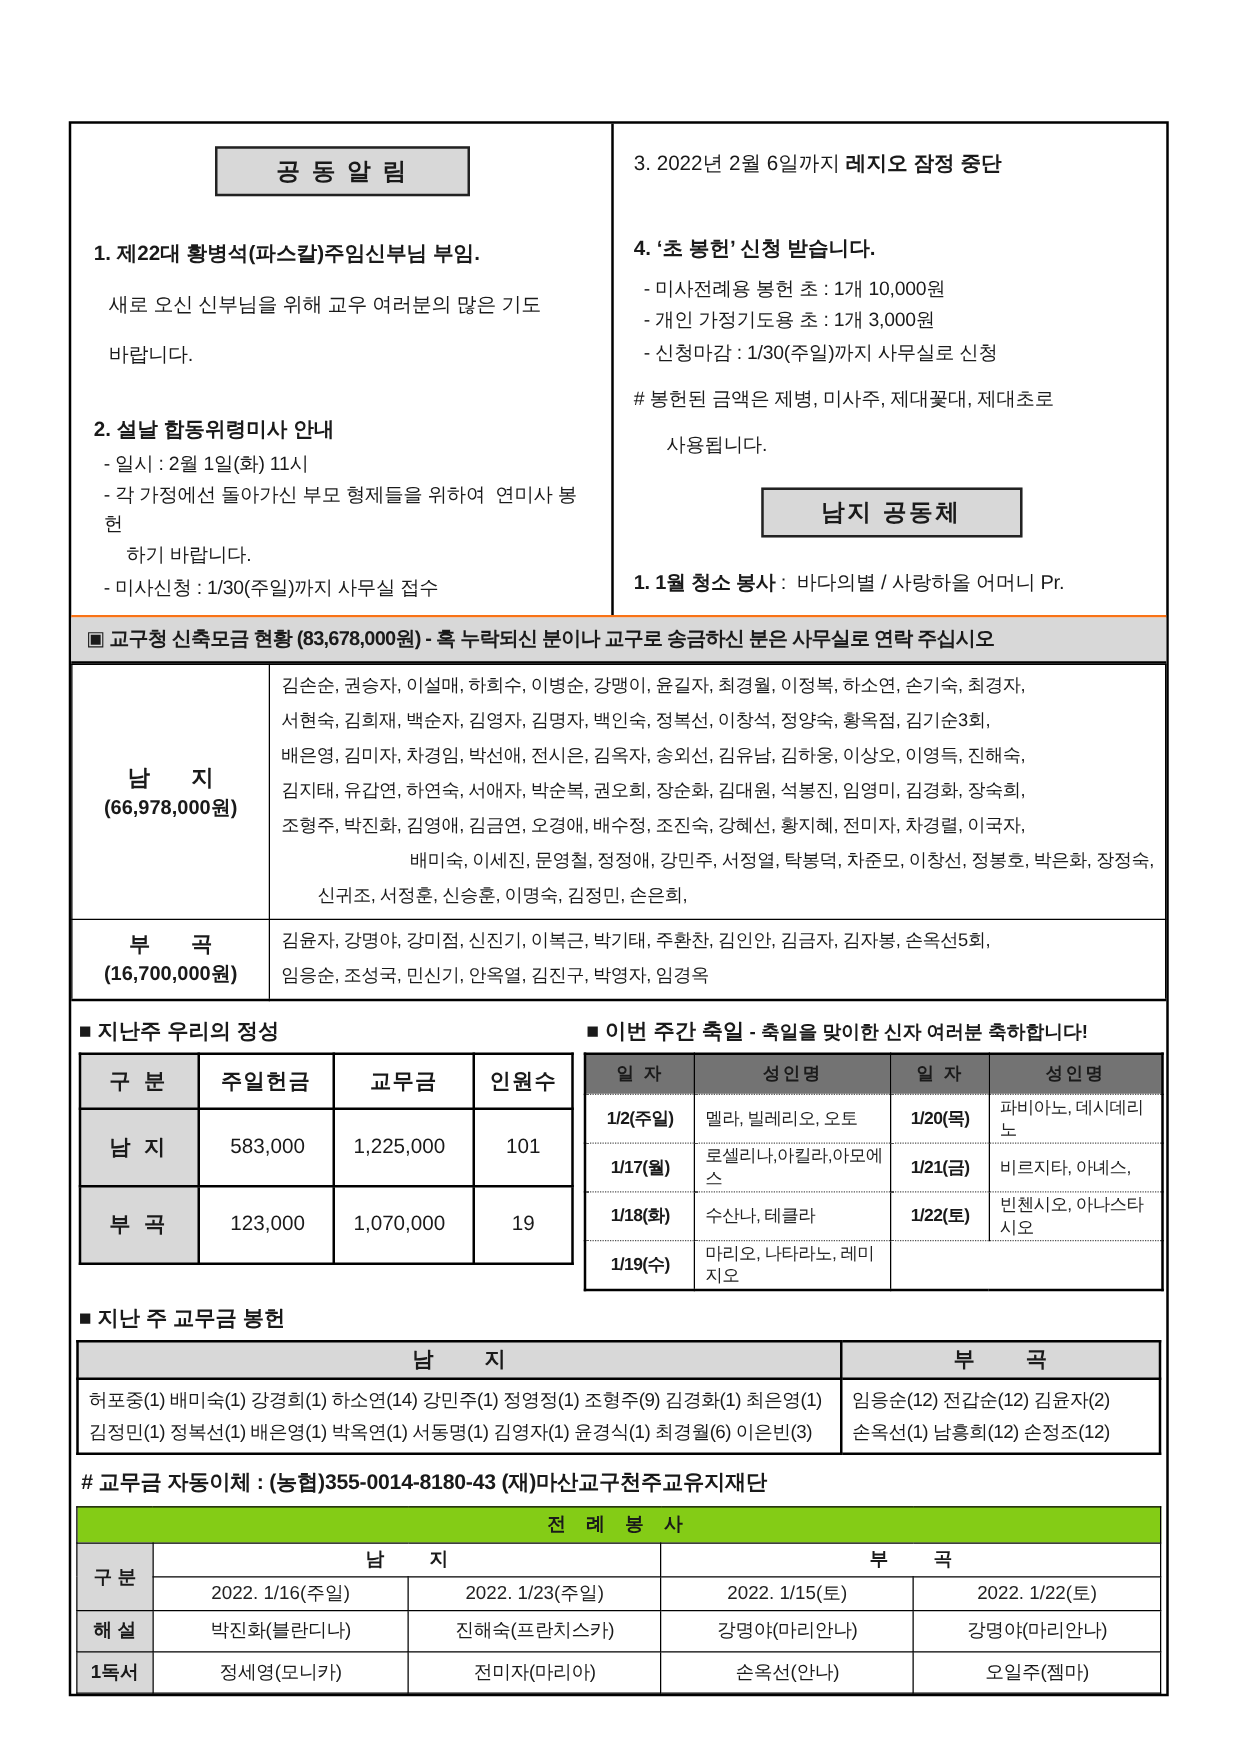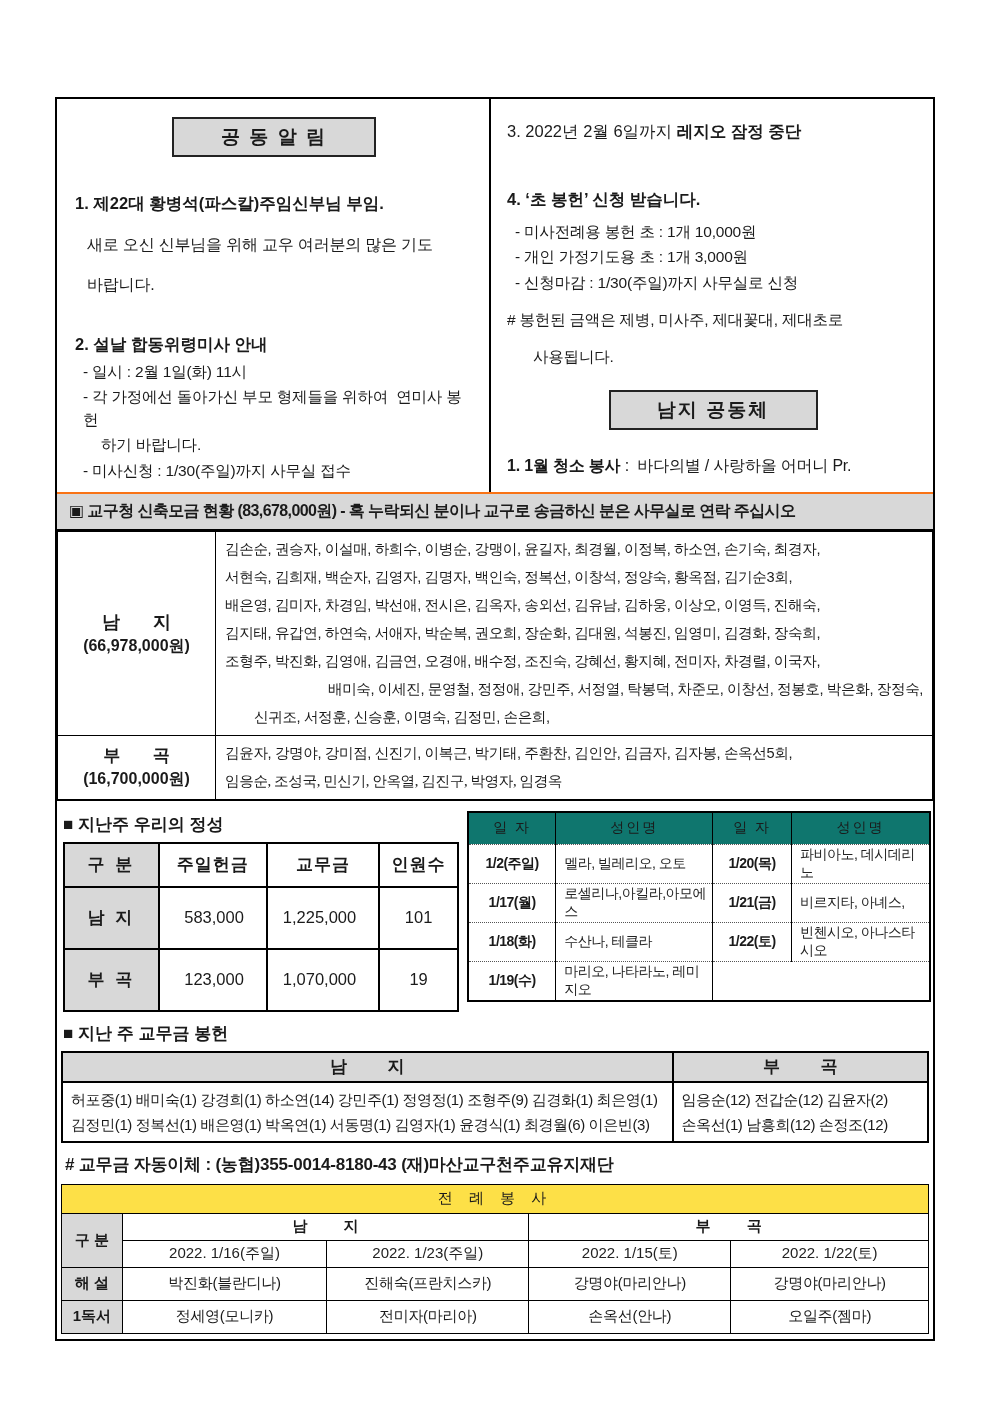--- a/index.html
+++ b/index.html
@@ -49,33 +49,33 @@
   .offer-table{width:396px;margin-left:2px;}
   .offer-table td,.offer-table th{border:2px solid #000;font-size:17px;height:40px;}
   .offer-table .gray{background:#d8d8d8;font-weight:bold;text-align:center;letter-spacing:3px;}
   .offer-table .hdr{font-weight:bold;text-align:center;letter-spacing:1px;}
   .offer-table .num{text-align:right;padding-right:22px;font-size:16.5px;}
   .offer-table .cnt{text-align:center;font-size:16.5px;}
   .feast-table{width:100%;border:2px solid #000;table-layout:fixed;}
   .feast-table td{border-left:1px solid #000;border-top:1px dotted #555;font-size:14px;height:29px;vertical-align:middle;}
   .feast-table tr:first-child td{border-top:none;}
   .feast-table td:first-child{border-left:none;}
-  .feast-hdr{background:#0f766e;font-weight:normal;text-align:center;font-size:16px;letter-spacing:2px;}
+  .feast-hdr{background:#737373;font-weight:bold;text-align:center;font-size:16px;letter-spacing:2px;}
   .feast-date{font-weight:bold;text-align:center;letter-spacing:-0.5px;font-size:14px;}
   .feast-names{padding-left:8px;letter-spacing:-0.5px;color:#222;}
   
   .gyomu-table{width:100%;table-layout:fixed;}
   .gyomu-table td{border:2px solid #000;}
   .gyomu-hdr{background:#d8d8d8;font-weight:bold;text-align:center;font-size:17px;height:26px;letter-spacing:18px;text-indent:18px;}
   .gyomu-cell{padding:4px 8px;font-size:15px;line-height:25px;letter-spacing:-0.4px;vertical-align:top;}
   .autopay{font-weight:bold;font-size:17px;padding:10px 2px 8px 4px;letter-spacing:-0.2px;}
   
   .lit-table{width:100%;table-layout:fixed;}
   .lit-table td{border:1.5px solid #000;text-align:center;vertical-align:middle;font-size:15px;}
-  .lit-title{background:#fde047;font-weight:normal;font-size:17px;height:26px;letter-spacing:6px;}
+  .lit-title{background:#84cc16;font-weight:bold;font-size:17px;height:26px;letter-spacing:6px;}
   .lit-gray{background:#d8d8d8;font-weight:bold;font-size:15.5px;}
   .lit-group{font-weight:bold;font-size:16px;letter-spacing:16px;text-indent:16px;height:24px;}
   .lit-date{font-size:14px;height:24px;color:#222;}
   .lit-cell{height:30px;letter-spacing:-0.3px;}
   .section-pad{padding:0 4px;}
 </style>
 </head>
 <body>
 
 <div class="frame">
@@ -128,21 +128,21 @@
         <div class="fund-names" style="padding-top:0;padding-left:37px;">신귀조, 서정훈, 신승훈, 이명숙, 김정민, 손은희,</div>
       </td>
     </tr>
     <tr>
       <td class="fund-label">
         <div class="fund-name" style="font-size:17px;">부 곡</div>
         <div class="fund-amount">(16,700,000원)</div>
       </td>
       <td>
         <div class="fund-names">김윤자, 강명야, 강미점, 신진기, 이복근, 박기태, 주환찬, 김인안, 김금자, 김자봉, 손옥선5회,</div>
-        <div class="fund-names" style="padding-top:0;font-family:Liberation Serif, serif;">임응순, 조성국, 민신기, 안옥열, 김진구, 박영자, 임경옥</div>
+        <div class="fund-names" style="padding-top:0;">임응순, 조성국, 민신기, 안옥열, 김진구, 박영자, 임경옥</div>
       </td>
     </tr>
   </tbody>
     </table>
 
   <div class="mid">
     <div class="mid-left">
       <div class="sec-title">■ 지난주 우리의 정성</div>
       <table class="offer-table">
         <colgroup>
@@ -167,20 +167,21 @@
         <tr>
           <td class="gray" style="height:58px;">부 곡</td>
           <td class="num">123,000</td>
           <td class="num">1,070,000</td>
           <td class="cnt">19</td>
         </tr>
       </tbody>
         </table>
     </div>
     <div class="mid-right">
+      <div class="sec-title"><span>■ 이번 주간 축일</span><span class="sub"> - 축일을 맞이한 신자 여러분 축하합니다!</span></div>
       <table class="feast-table">
         <colgroup>
             <col style="width:19%">
             <col style="width:34%">
             <col style="width:17%">
             <col style="width:30%">
           </colgroup>
         <tbody>
             <tr>
           <td class="feast-hdr">일 자</td>

